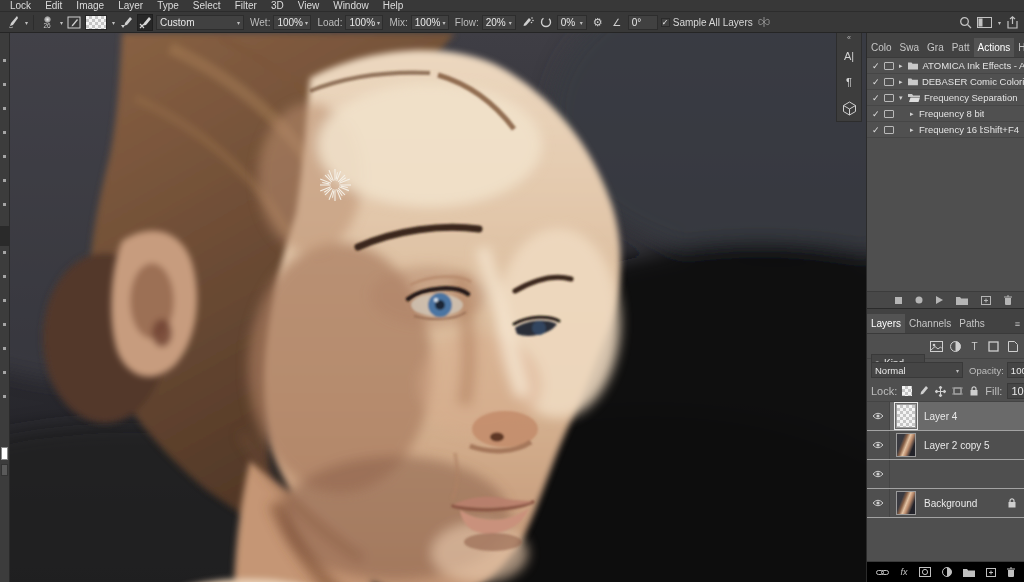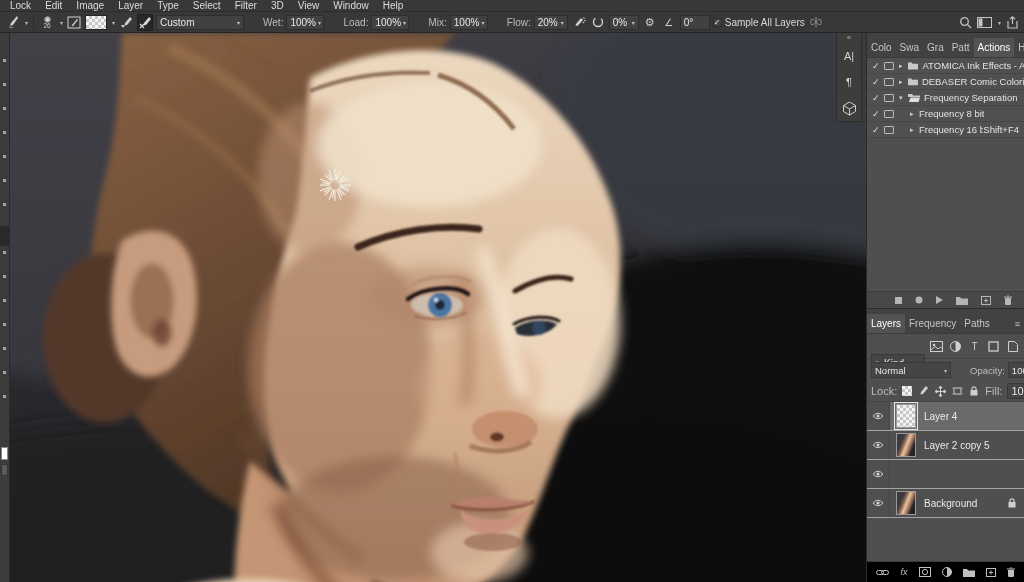--- a/index.html
+++ b/index.html
@@ -11,21 +11,21 @@
   .menu-item{padding:0 7px;color:#dcdcdc;white-space:nowrap;}
   
   .optionsbar{height:21px;box-sizing:border-box;background:#383838;border-bottom:1px solid #252525;
               display:flex;align-items:center;gap:3px;padding:0 4px;font-size:10px;}
   .ob-sep{width:1px;height:15px;background:#2c2c2c;margin:0 2px;flex:none;}
   .ibtn{display:flex;align-items:center;justify-content:center;flex:none;height:17px;min-width:16px;}
   .ibtn.pressed{background:#272727;border:1px solid #1f1f1f;box-sizing:border-box;}
   .caret{font-size:6px;color:#bfbfbf;margin-left:2px;flex:none;}
   .vbox{display:flex;align-items:center;justify-content:space-between;box-sizing:border-box;
         height:15px;background:#414141;border:1px solid #2d2d2d;padding:0 3px;color:#e8e8e8;flex:none;}
-  .lbl{color:#bdbdbd;flex:none;margin-left:16px;}
+  .lbl{color:#bdbdbd;flex:none;margin-left:3px;}
   .brushtip{display:flex;flex-direction:column;align-items:center;line-height:6px;flex:none;}
   .brushtip .dot{width:7px;height:7px;border-radius:50%;
         background:radial-gradient(circle,#e8e8e8 0%,#9a9a9a 55%,transparent 75%);}
   .brushtip .num{font-size:6.5px;color:#cfcfcf;}
   .checker{background-color:#f4f4f4;
      background-image:linear-gradient(45deg,#c6c6c6 25%,transparent 25%,transparent 75%,#c6c6c6 75%),
                       linear-gradient(45deg,#c6c6c6 25%,transparent 25%,transparent 75%,#c6c6c6 75%);
      background-size:6px 6px;background-position:0 0,3px 3px;}
   .swatch{width:22px;height:15px;border:1px solid #262626;box-sizing:border-box;flex:none;}
   .cb{width:9px;height:9px;background:#414141;border:1px solid #2b2b2b;box-sizing:border-box;
@@ -71,21 +71,21 @@
                   display:flex;align-items:center;gap:13px;padding-left:28px;}
   .layers-panel{flex:1;display:flex;flex-direction:column;border-top:1px solid #2b2b2b;}
   .filter-row{height:24px;flex:none;display:flex;align-items:center;gap:4px;padding:0 4px;
               border-bottom:1px solid #444;}
   .kind-select{width:54px;height:16px;box-sizing:border-box;background:#454545;border:1px solid #393939;
                display:flex;align-items:flex-end;gap:2px;padding:0 2px;color:#e3e3e3;flex:none;margin-top:31px;}
   .f-ico{width:15px;display:flex;justify-content:center;flex:none;color:#cfcfcf;font-size:10px;}
   .blend-row{height:22px;flex:none;display:flex;align-items:center;gap:3px;padding:0 4px;font-size:9.5px;}
   .sel{height:16px;box-sizing:border-box;background:#454545;border:1px solid #393939;display:flex;
        align-items:center;justify-content:space-between;padding:0 3px;color:#e8e8e8;}
-  .blend-sel{width:80px;flex:none;}
+  .blend-sel{width:92px;flex:none;}
   .val-sel{width:34px;flex:none;}
   .lock-row{height:20px;flex:none;display:flex;align-items:center;gap:5px;padding:0 4px;
             border-bottom:1px solid #444;font-size:11px;color:#bdbdbd;}
   .lk{display:flex;align-items:center;justify-content:center;width:12px;flex:none;}
   .layer-row{height:28px;flex:none;display:flex;align-items:stretch;border-bottom:1px solid #a3a3a3;}
   .eyecol{width:22px;flex:none;display:flex;align-items:center;justify-content:center;
           background:#4f4f4f;border-right:1px solid #444;}
   .rowbody{flex:1;display:flex;align-items:center;background:#4f4f4f;padding-left:6px;gap:8px;}
   .layer-row.selected .rowbody{background:#6a6a6a;}
   .thumb{width:20px;height:24px;border:1px solid #9a9a9a;box-sizing:border-box;flex:none;}
@@ -454,21 +454,21 @@
           <svg class="ic" width="8" height="10" viewBox="0 0 8 10">
               <path d="M1 3 H7 V9 a1 1 0 0 1 -1 1 H2 a1 1 0 0 1 -1 -1 Z" fill="#b5b5b5"></path>
               <path d="M0 2 H8 M3 1 H5" stroke="#b5b5b5"></path>
             </svg>
         </div>
       </div>
 
       <div class="layers-panel">
         <div class="panel-tabs">
           <span class="ptab active">Layers</span>
-          <span class="ptab">Frequency</span>
+          <span class="ptab">Channels</span>
           <span class="ptab">Paths</span>
           <span class="pmenu">≡</span>
         </div>
 
         <div class="filter-row">
           <span class="kind-select">
             <svg class="ic" width="8" height="8" viewBox="0 0 8 8">
                 <circle cx="3.2" cy="3.2" r="2.4" fill="none" stroke="#cfcfcf"></circle>
                 <path d="M5 5 L7.5 7.5" stroke="#cfcfcf"></path>
               </svg>

